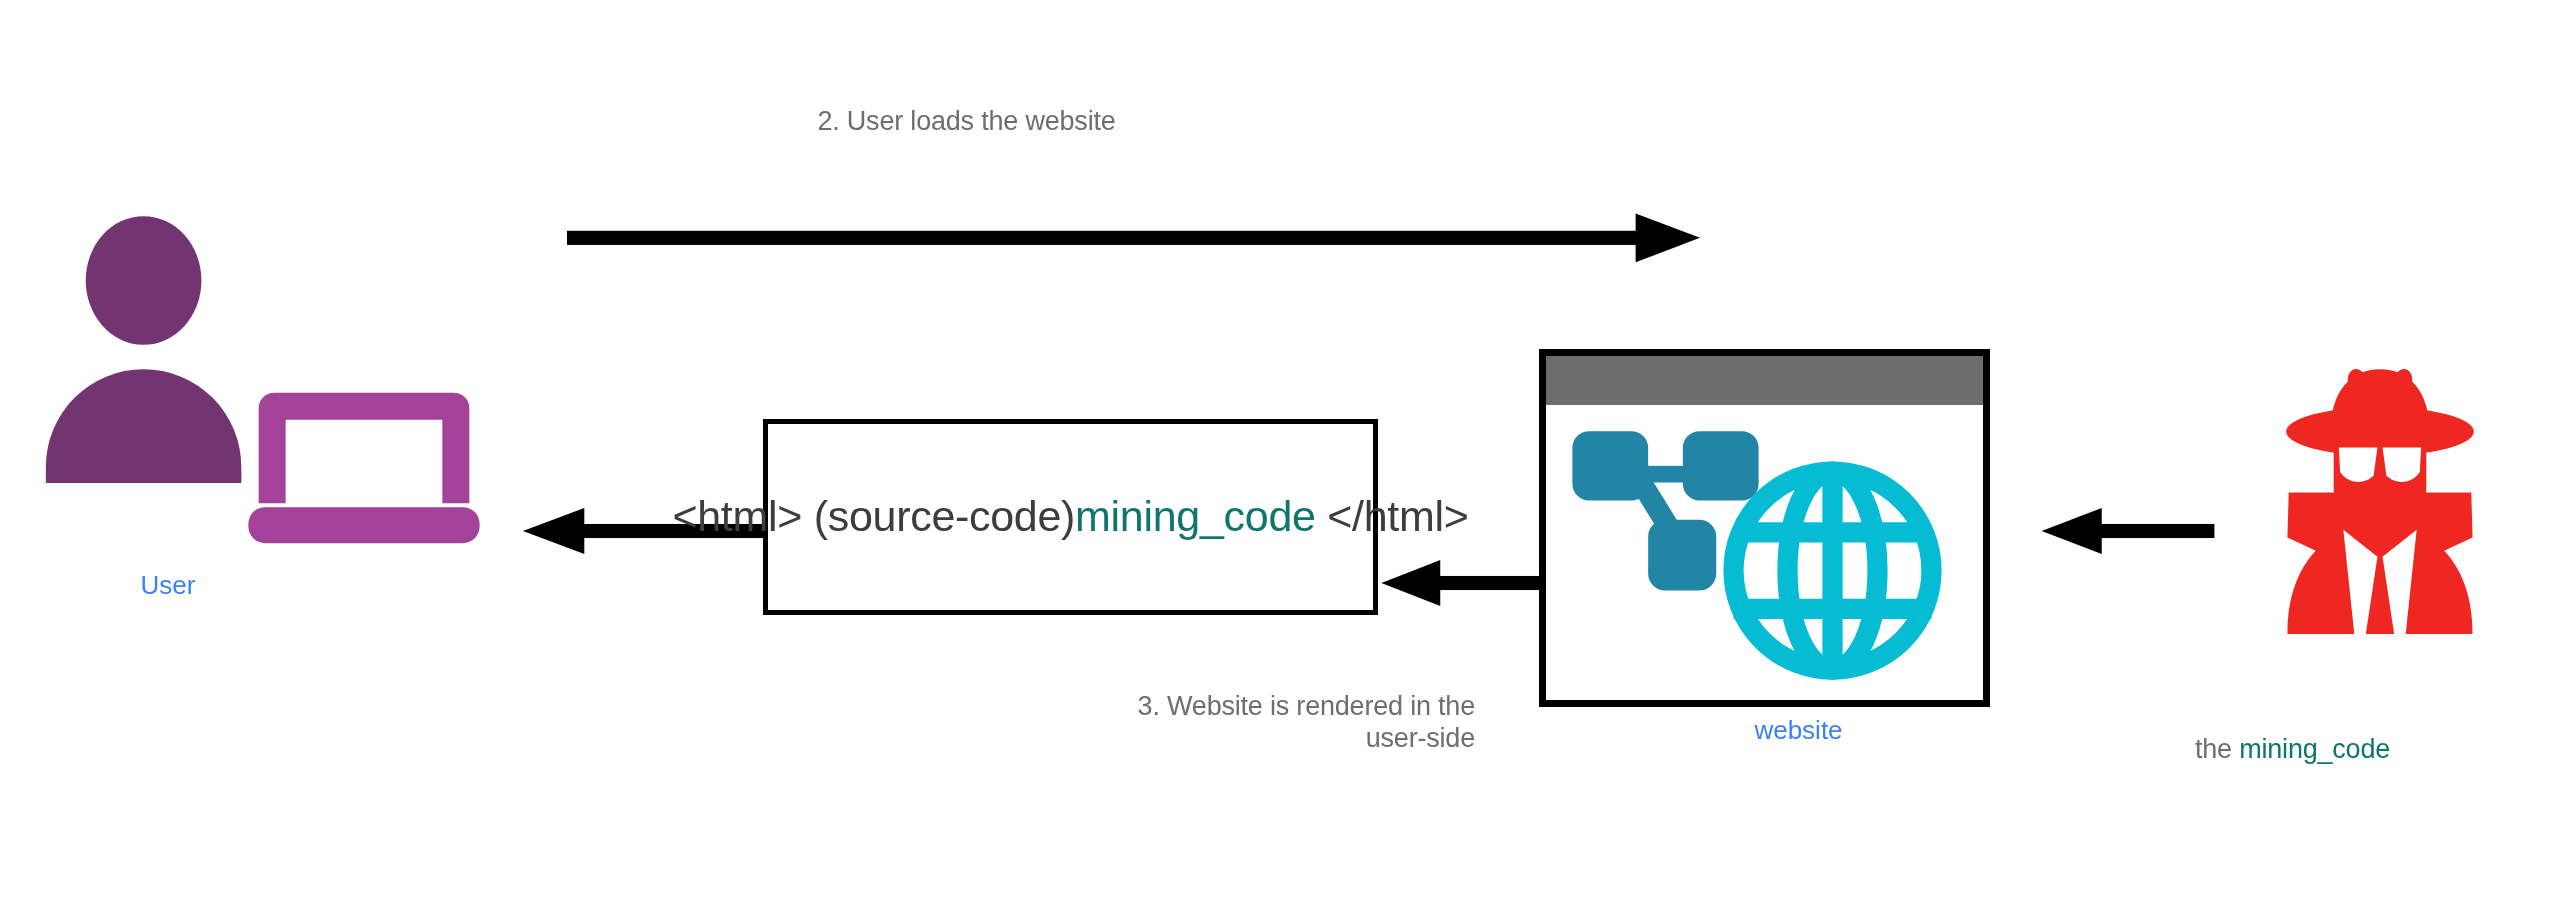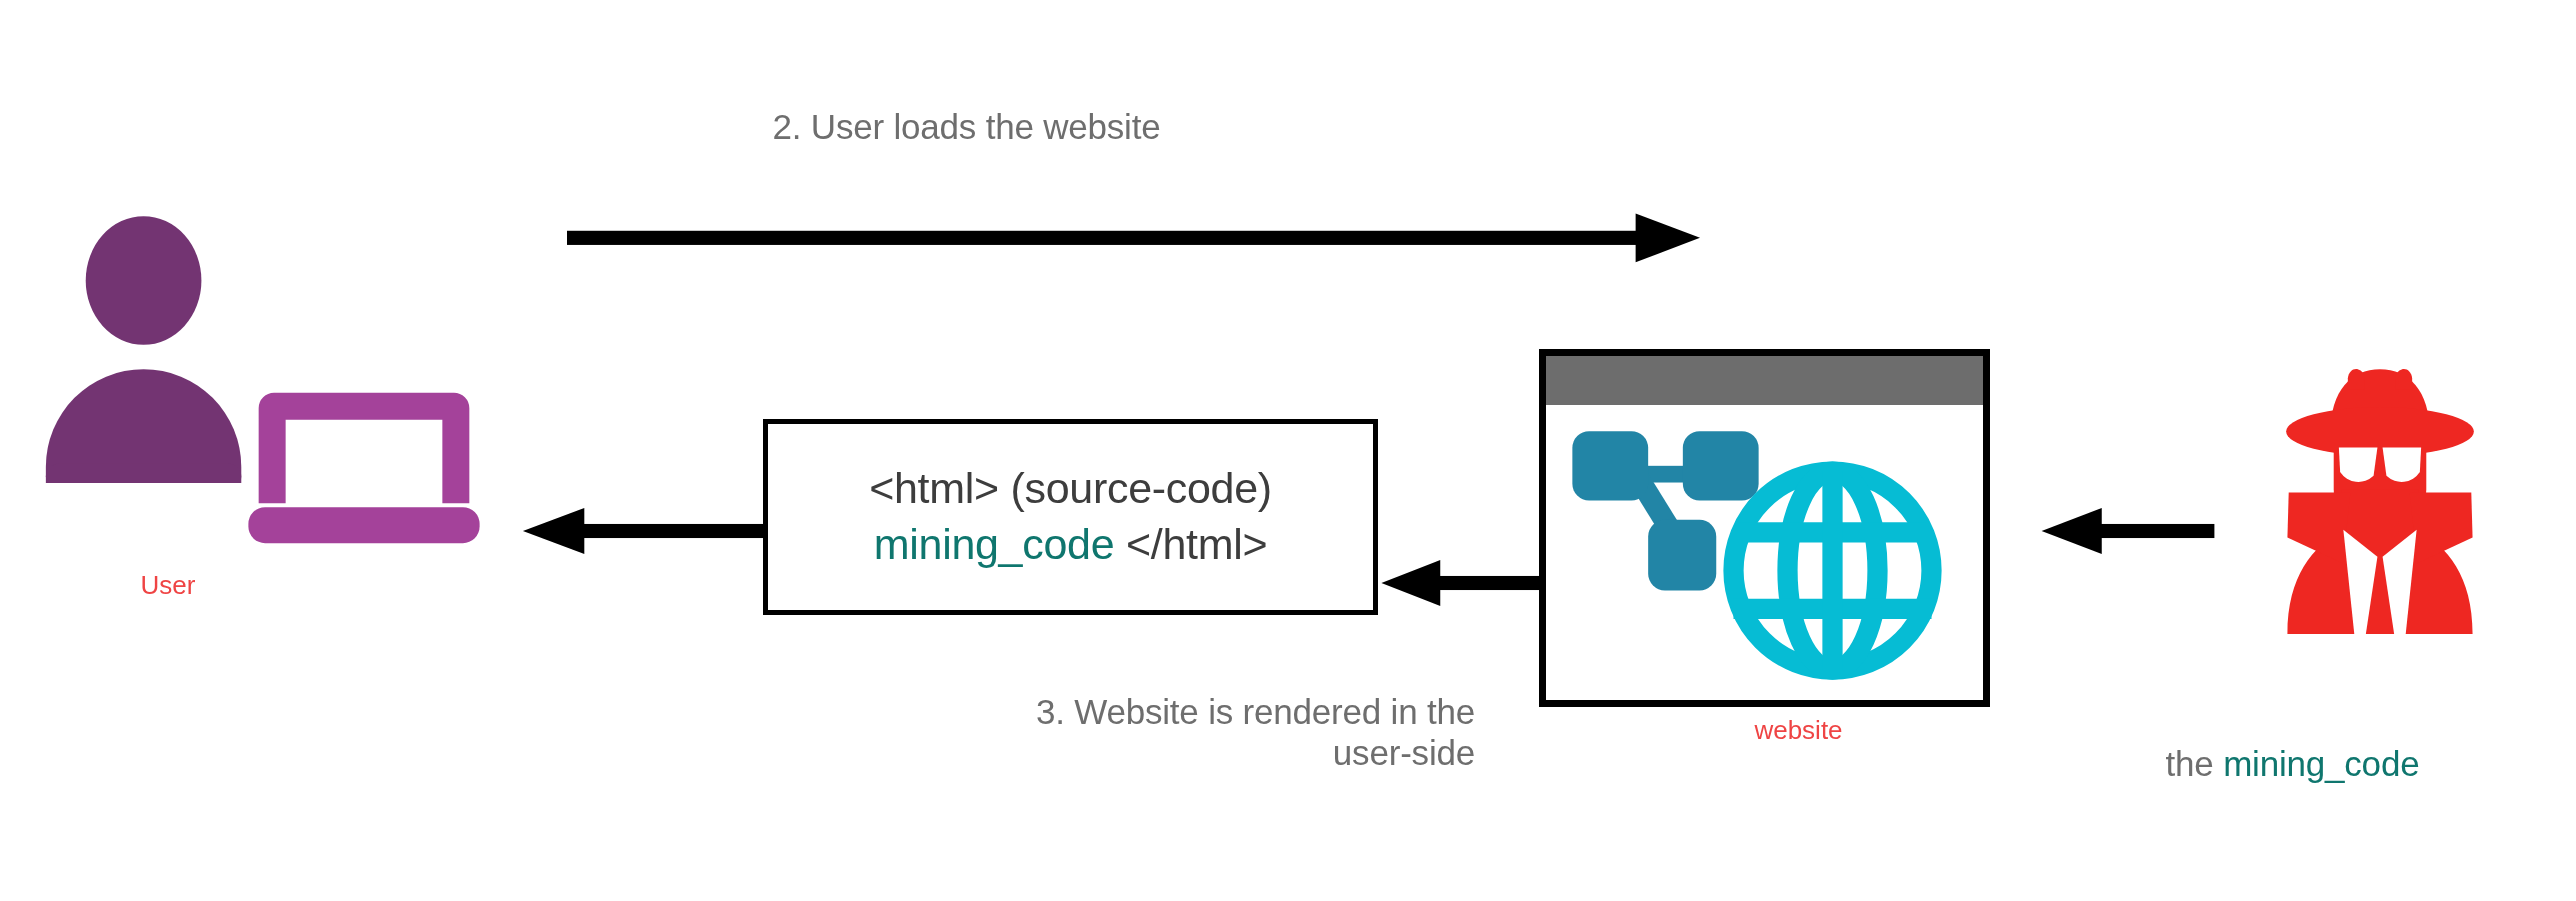--- a/index.html
+++ b/index.html
@@ -13,28 +13,28 @@
     height: 902px;
     background: #ffffff;
     overflow: hidden;
     font-family: "Liberation Sans", sans-serif;
   }
   .abs { position: absolute; }
 
   
   .caption {
     color: #6E6E6E;
-    font-size: 35px;
+    font-size: 27px;
     line-height: 1.18;
     text-align: center;
     white-space: pre-line;
     letter-spacing: -0.2px;
   }
   .small-label {
-    color: #ef4444;
+    color: #3b82f6;
     font-size: 26px;
     text-align: center;
     letter-spacing: 0px;
   }
   .code-line {
     font-size: 43px;
     line-height: 1.30;
     text-align: center;
     color: #3D3D3D;
     white-space: nowrap;
@@ -45,21 +45,21 @@
   
   #code-box {
     left: 763px;
     top: 419px;
     width: 615px;
     height: 196px;
     border: 5.8px solid #000000;
     background: #ffffff;
     box-sizing: border-box;
     display: flex;
-    flex-direction: column;
+    flex-direction: row;
     align-items: center;
     justify-content: center;
   }
 
   
   #website-window {
     left: 1539px;
     top: 349px;
     width: 451px;
     height: 358px;

